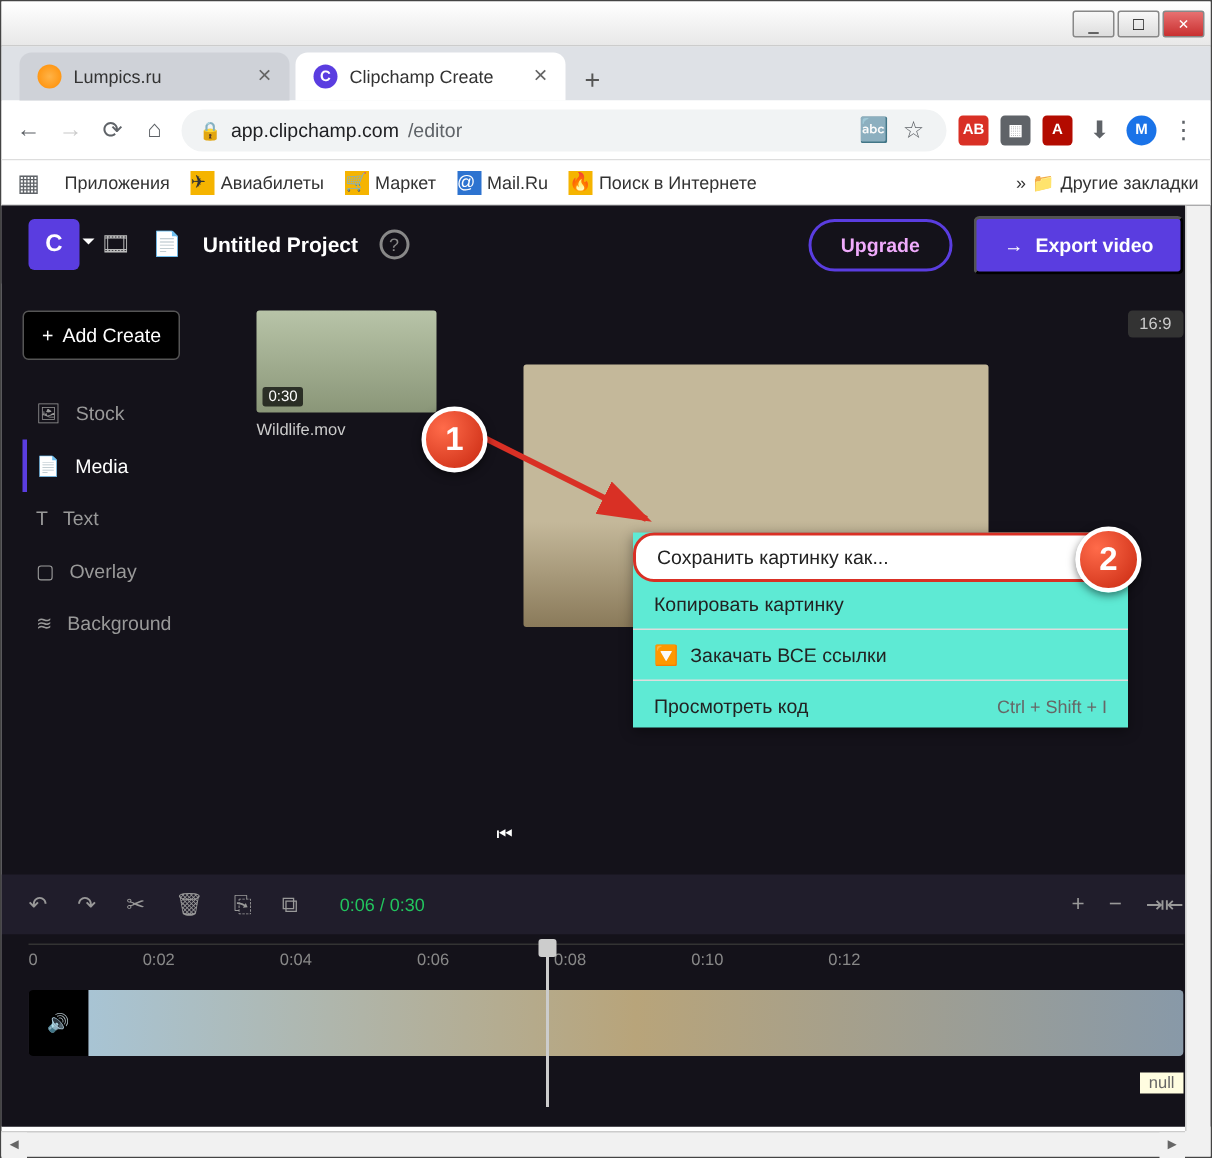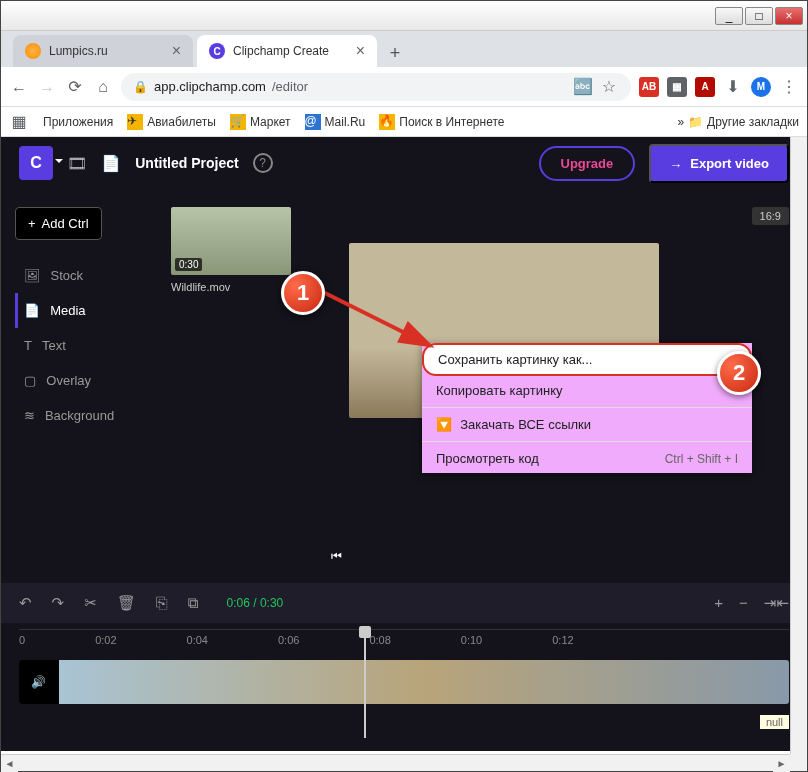--- a/index.html
+++ b/index.html
@@ -41,41 +41,41 @@
 .bm-more{margin-left:auto;display:flex;align-items:center;gap:4px;}
 
 
 .app{background:#14121a;height:calc(100% - 156px);position:relative;overflow:hidden;}
 .app-header{height:52px;background:#14121a;display:flex;align-items:center;padding:0 18px;gap:14px;}
 .logo{width:34px;height:34px;background:#5a3de0;border-radius:4px;display:flex;align-items:center;justify-content:center;color:#fff;font-weight:bold;font-size:16px;position:relative;}
 .logo::after{content:"";position:absolute;right:-10px;top:13px;border:4px solid transparent;border-top-color:#fff;}
 .hdr-ico{color:#bbb;font-size:16px;}
 .project-title{color:#fff;font-weight:600;font-size:14px;}
 .help-ico{width:20px;height:20px;border:2px solid #888;border-radius:50%;color:#888;display:flex;align-items:center;justify-content:center;font-size:12px;}
-.upgrade-btn{margin-left:auto;background:#14121a;border:2px solid #5a3de0;color:#ec4899;padding:8px 20px;border-radius:20px;font-weight:600;font-size:13px;}
+.upgrade-btn{margin-left:auto;background:#14121a;border:2px solid #5a3de0;color:#f0abfc;padding:8px 20px;border-radius:20px;font-weight:600;font-size:13px;}
 .export-btn{background:#5a3de0;color:#fff;padding:10px 18px;border-radius:4px;font-weight:600;font-size:13px;display:flex;align-items:center;gap:8px;}
 
 .workspace{display:flex;height:calc(100% - 52px - 170px);}
 .sidebar{width:170px;padding:18px 14px;}
 .add-media{background:#000;border:1px solid #555;color:#fff;padding:8px 12px;border-radius:4px;font-size:13px;display:flex;align-items:center;gap:6px;margin-bottom:18px;}
 .side-item{color:#999;font-size:13px;padding:10px 6px;display:flex;align-items:center;gap:10px;border-left:3px solid transparent;}
 .side-item.active{color:#fff;border-left-color:#5a3de0;}
 
 .media-panel{width:140px;padding-top:18px;}
 .thumb{width:120px;height:68px;background:linear-gradient(#b8c4a8,#8a9678);border-radius:2px;position:relative;}
 .thumb-dur{position:absolute;bottom:4px;left:4px;background:rgba(0,0,0,.7);color:#fff;font-size:10px;padding:1px 4px;border-radius:2px;}
 .thumb-name{color:#ccc;font-size:11px;margin-top:6px;}
 
 .preview{flex:1;padding:18px 18px 0;position:relative;}
 .aspect-badge{position:absolute;top:18px;right:18px;background:#333;color:#ccc;font-size:11px;padding:3px 8px;border-radius:3px;}
 .preview-canvas{width:310px;height:175px;margin:36px 0 0 20px;background:linear-gradient(#c4b89a 60%,#8a7a5a);border-radius:2px;position:relative;overflow:hidden;}
 .prev-ctrl{position:absolute;bottom:18px;left:20px;color:#fff;font-size:12px;}
 
 
-.ctx-menu{position:absolute;top:342px;left:421px;width:330px;background:#f0abfc;box-shadow:0 2px 8px rgba(0,0,0,.4);font-size:13px;z-index:50;}
+.ctx-menu{position:absolute;top:354px;left:421px;width:330px;background:#5eead4;box-shadow:0 2px 8px rgba(0,0,0,.4);font-size:13px;z-index:50;}
 .ctx-item{padding:7px 14px;display:flex;align-items:center;gap:8px;color:#222;}
 .ctx-item.highlighted{background:#fff;border:2px solid #d93025;border-radius:14px;}
 .ctx-sep{height:1px;background:#ddd;margin:2px 0;}
 .ctx-shortcut{margin-left:auto;color:#666;font-size:12px;}
 
 
 .tl-toolbar{height:40px;background:#201d2b;display:flex;align-items:center;padding:0 18px;gap:20px;color:#999;margin-top:2px;}
 .tl-toolbar .tb-ico{font-size:15px;}
 .tl-time{color:#22c55e;font-size:12px;margin-left:8px;}
 .tl-zoom{margin-left:auto;display:flex;gap:16px;}
@@ -182,21 +182,21 @@
       <button class="export-btn">
           <span>→</span>
           <span>Export video</span>
         </button>
     </div>
 
     <div class="workspace">
       <div class="sidebar">
         <button class="add-media">
             <span>+</span>
-            <span>Add Ctrl</span>
+            <span>Add Create</span>
           </button>
         <div class="side-item">
             <span>🖼</span>
             <span>Stock</span>
           </div>
         <div class="side-item active">
             <span>📄</span>
             <span>Media</span>
           </div>
         <div class="side-item">

